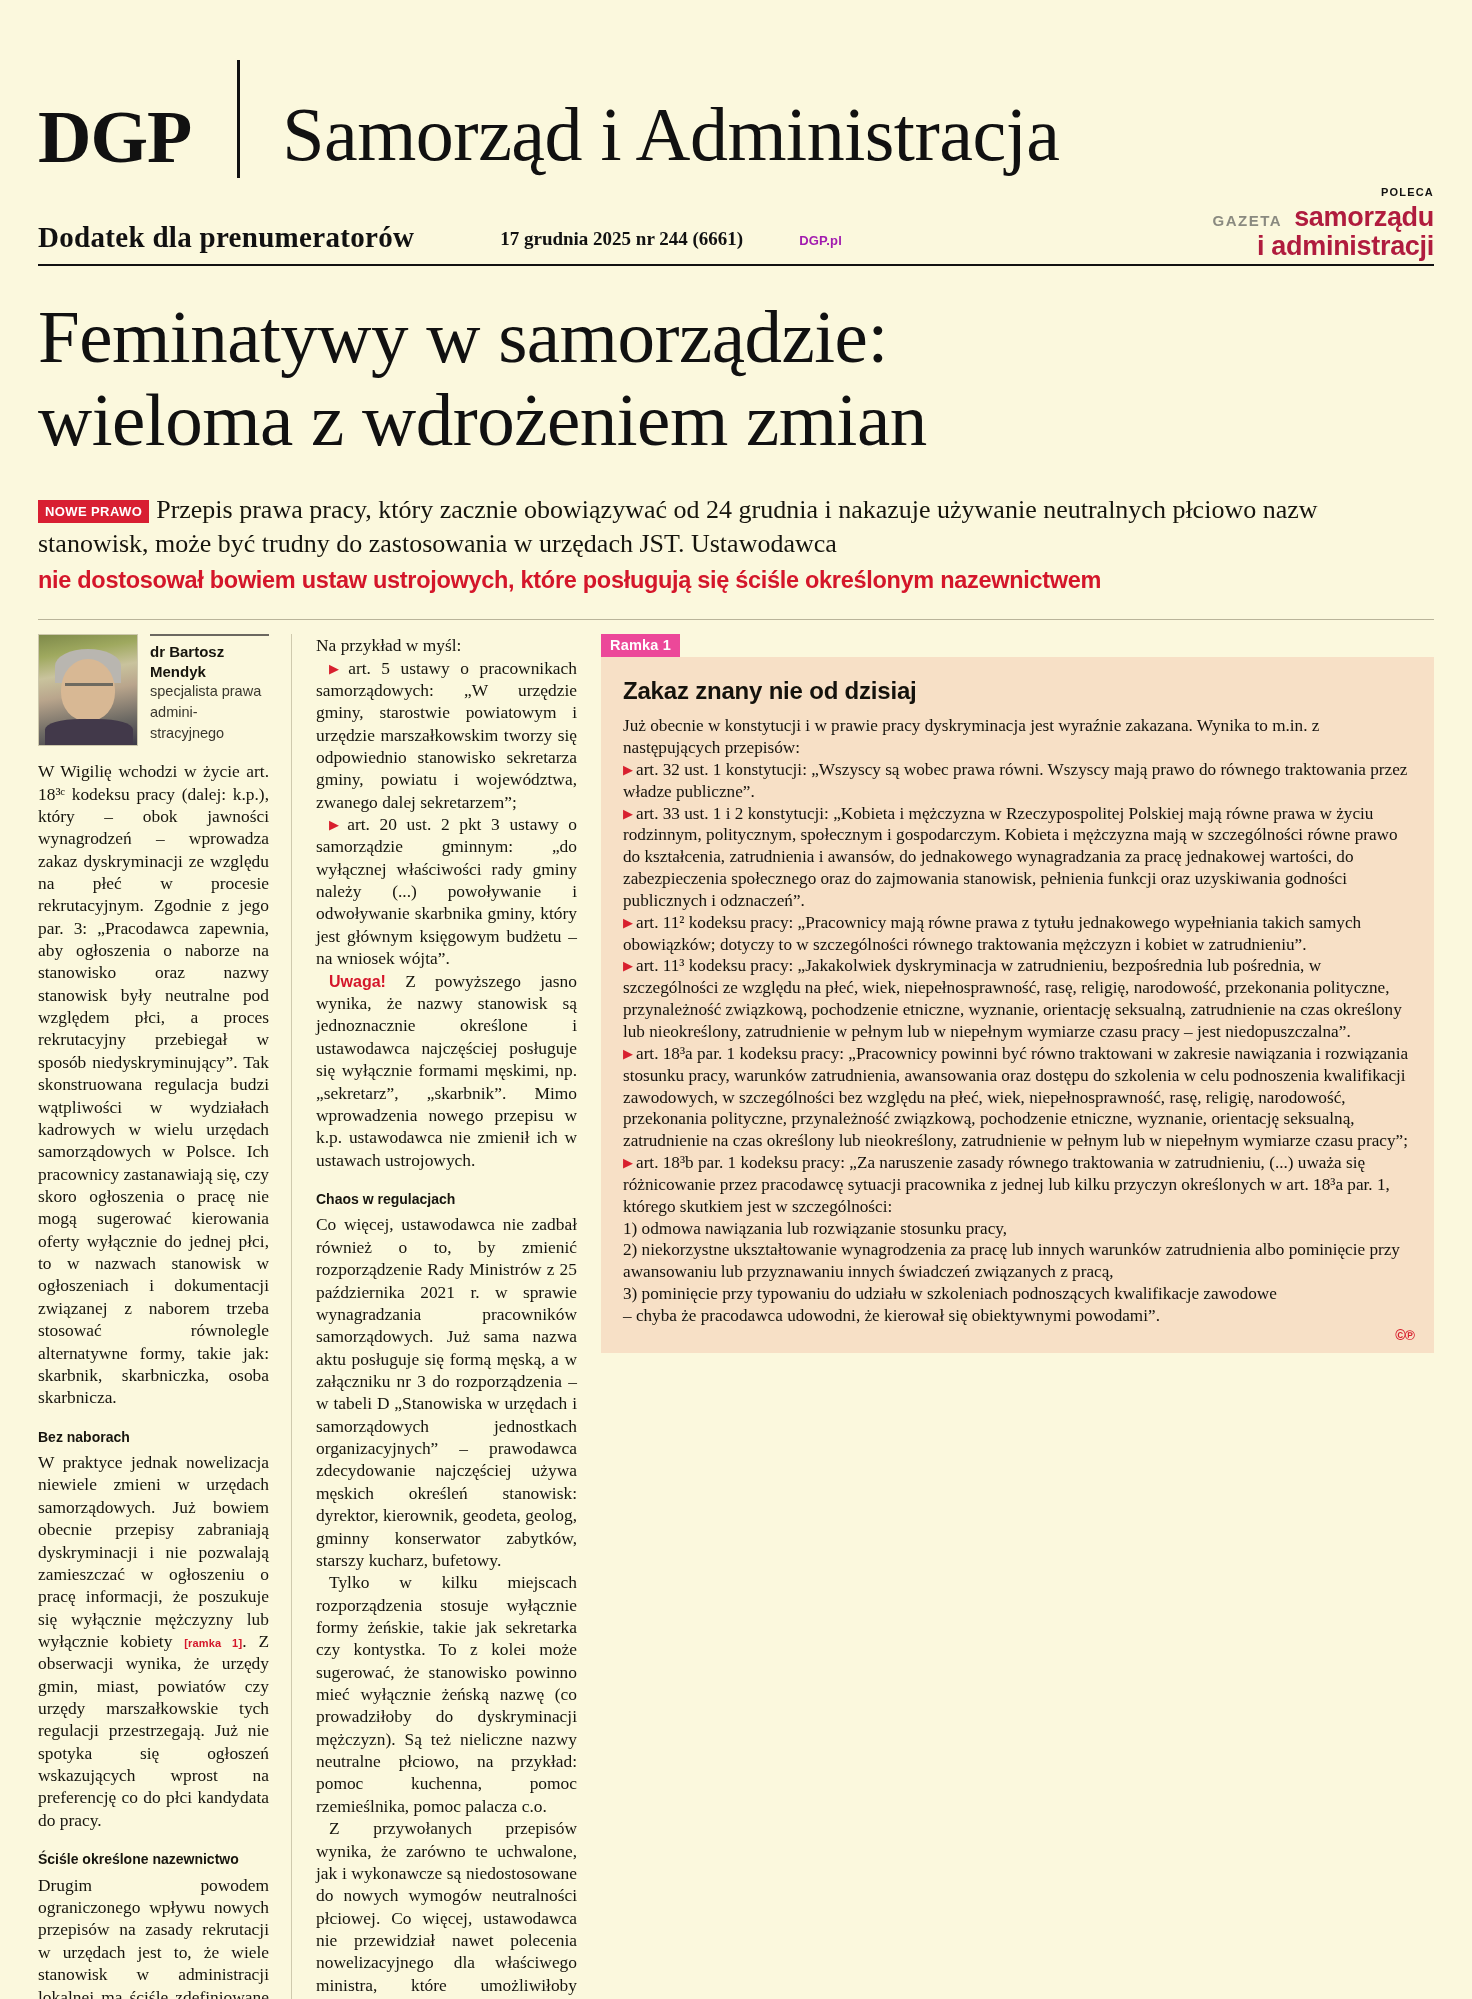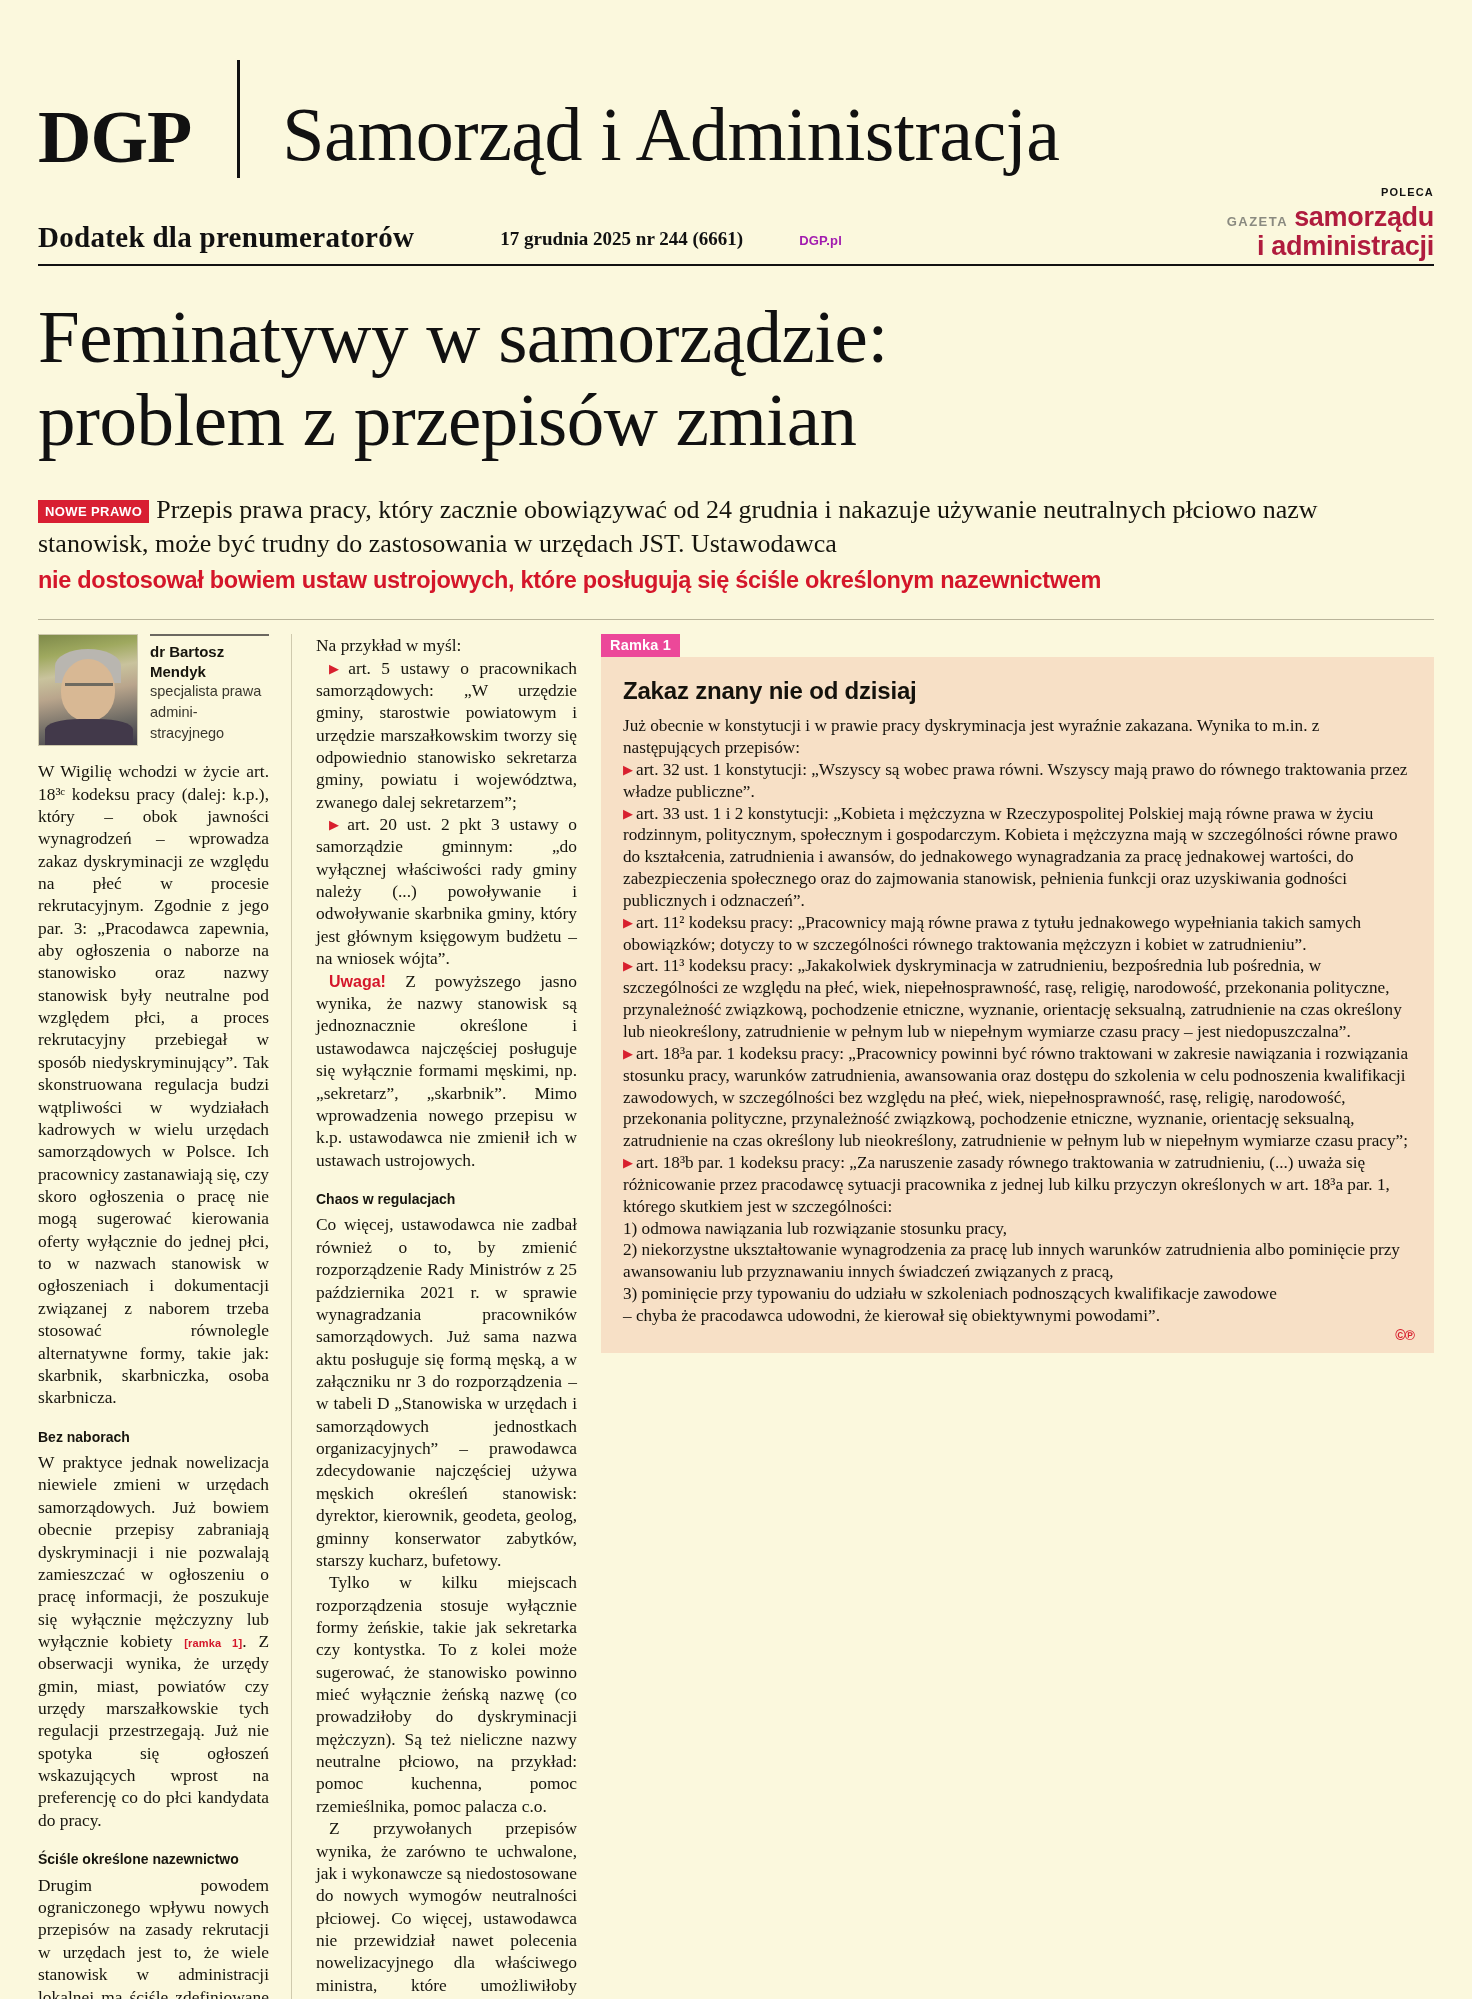--- a/index.html
+++ b/index.html
@@ -35,21 +35,21 @@
     display:flex;align-items:flex-end;
   }
   .info-left{font-family:"Liberation Serif",serif;font-size:29px;font-weight:bold;color:#111;padding-bottom:10px;letter-spacing:.3px;}
   .info-date{font-family:"Liberation Serif",serif;font-size:19px;font-weight:bold;color:#111;padding-bottom:14px;margin-left:86px;}
   .info-site{font-family:"Liberation Sans",sans-serif;font-size:13px;font-weight:bold;color:#a21caf;padding-bottom:16px;margin-left:56px;letter-spacing:.2px;}
   .promo{
     position:absolute;right:0;bottom:4px;text-align:right;line-height:1;
   }
   .promo-poleca{font-family:"Liberation Sans",sans-serif;font-size:11px;font-weight:bold;color:#111;letter-spacing:1.2px;display:block;margin-bottom:6px;}
   .promo-l1{display:flex;align-items:baseline;justify-content:flex-end;}
-  .promo-gazeta{font-family:"Liberation Sans",sans-serif;font-size:13px;font-weight:bold;color:#8a8a80;letter-spacing:1.5px;margin-right:6px;}
+  .promo-gazeta{font-family:"Liberation Sans",sans-serif;font-size:15px;font-weight:bold;color:#8a8a80;letter-spacing:1.5px;margin-right:12px;}
   .promo-red{font-family:"Liberation Sans",sans-serif;font-size:27px;font-weight:bold;color:#b01c3e;letter-spacing:-.3px;}
   .promo-l2{font-family:"Liberation Sans",sans-serif;font-size:27px;font-weight:bold;color:#b01c3e;letter-spacing:-.3px;margin-top:2px;}
 
   
   .headline{
     font-family:"Liberation Serif",serif;font-weight:normal;
     font-size:75px;line-height:1.1;color:#111;
     margin:30px 0 0 0;letter-spacing:-.5px;
   }
   .headline div{white-space:nowrap;}
@@ -153,21 +153,21 @@
       <span class="promo-l1">
         <span class="promo-gazeta">GAZETA</span>
         <span class="promo-red">samorządu</span>
       </span>
       <div class="promo-l2">i administracji</div>
     </div>
   </div>
 
   <h1 class="headline">
     <div>Feminatywy w samorządzie:</div>
-    <div>problem z przepisów zmian</div>
+    <div>wieloma z wdrożeniem zmian</div>
   </h1>
 
   <div class="lead">
     <span class="badge-newlaw">NOWE PRAWO</span><span>Przepis prawa pracy, który zacznie obowiązywać od 24 grudnia i nakazuje używanie neutralnych płciowo nazw stanowisk, może być trudny do zastosowania w urzędach JST. Ustawodawca</span>
     <span class="lead-red">nie dostosował bowiem ustaw ustrojowych, które posługują się ściśle określonym nazewnictwem</span>
   </div>
   <hr class="rule-lead">
 
   <div class="body-top">
 

